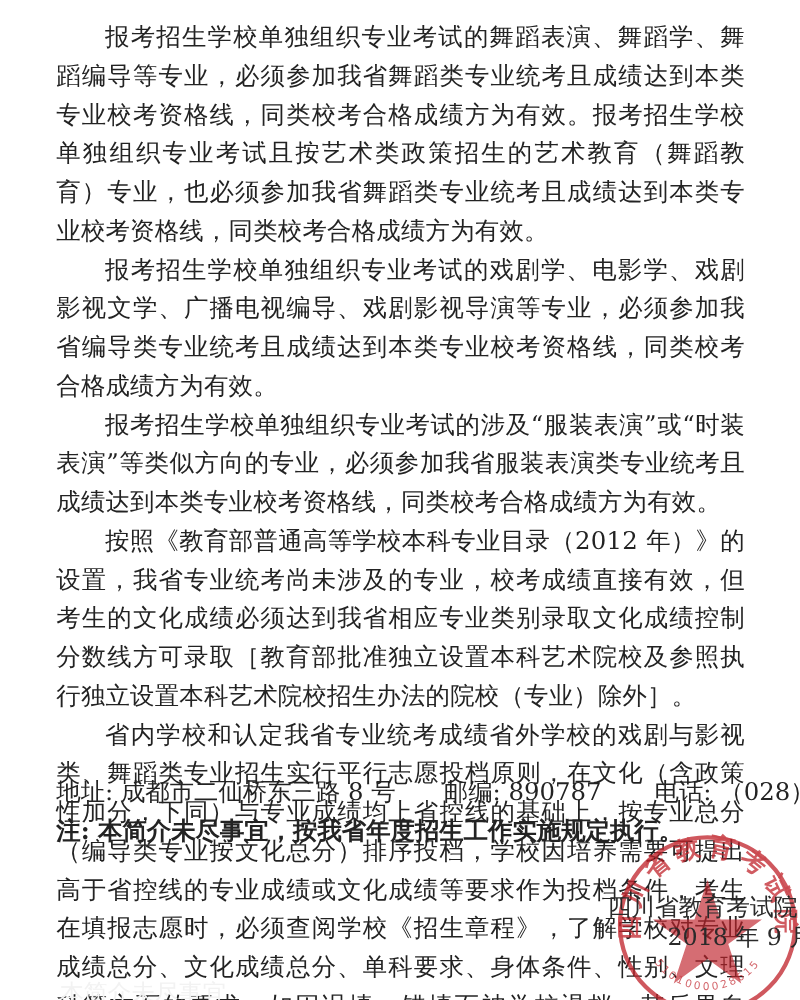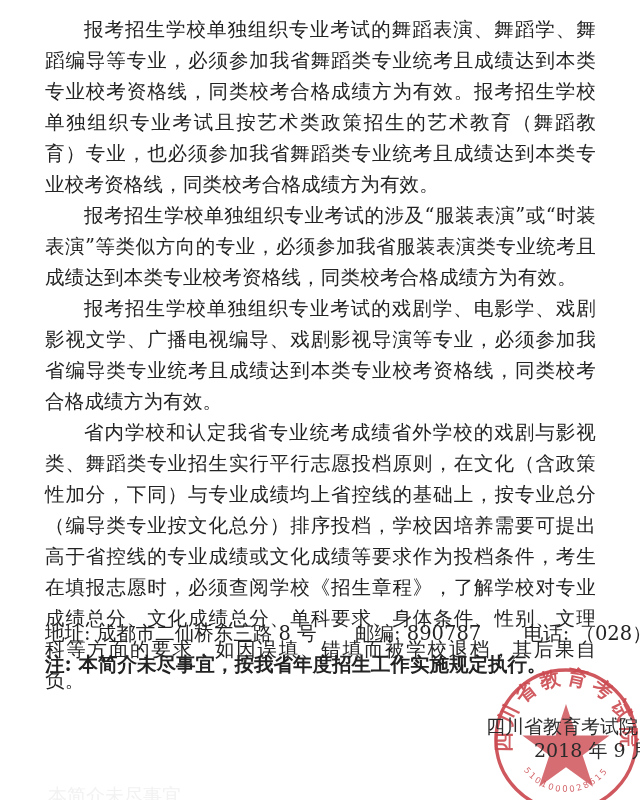--- a/index.html
+++ b/index.html
@@ -106,22 +106,23 @@
     white-space: nowrap;
   }
 </style>
 </head>
 <body>
 
 <div class="page">
 
   <div class="body-text">
     <p class="para">报考招生学校单独组织专业考试的舞蹈表演、舞蹈学、舞蹈编导等专业，必须参加我省舞蹈类专业统考且成绩达到本类专业校考资格线，同类校考合格成绩方为有效。报考招生学校单独组织专业考试且按艺术类政策招生的艺术教育（舞蹈教育）专业，也必须参加我省舞蹈类专业统考且成绩达到本类专业校考资格线，同类校考合格成绩方为有效。</p>
+    <p class="para">报考招生学校单独组织专业考试的戏剧学、电影学、戏剧影视文学、广播电视编导、戏剧影视导演等专业，必须参加我省编导类专业统考且成绩达到本类专业校考资格线，同类校考合格成绩方为有效。</p>
     <p class="para">报考招生学校单独组织专业考试的涉及“服装表演”或“时装表演”等类似方向的专业，必须参加我省服装表演类专业统考且成绩达到本类专业校考资格线，同类校考合格成绩方为有效。</p>
-    <p class="para">报考招生学校单独组织专业考试的戏剧学、电影学、戏剧影视文学、广播电视编导、戏剧影视导演等专业，必须参加我省编导类专业统考且成绩达到本类专业校考资格线，同类校考合格成绩方为有效。</p>
+    <p class="para">按照《教育部普通高等学校本科专业目录（2012 年）》的设置，我省专业统考尚未涉及的专业，校考成绩直接有效，但考生的文化成绩必须达到我省相应专业类别录取文化成绩控制分数线方可录取［教育部批准独立设置本科艺术院校及参照执行独立设置本科艺术院校招生办法的院校（专业）除外］。</p>
     <p class="para">省内学校和认定我省专业统考成绩省外学校的戏剧与影视类、舞蹈类专业招生实行平行志愿投档原则，在文化（含政策性加分，下同）与专业成绩均上省控线的基础上，按专业总分（编导类专业按文化总分）排序投档，学校因培养需要可提出高于省控线的专业成绩或文化成绩等要求作为投档条件，考生在填报志愿时，必须查阅学校《招生章程》，了解学校对专业成绩总分、文化成绩总分、单科要求、身体条件、性别、文理科等方面的要求，如因误填、错填而被学校退档，其后果自负。</p>
 
   </div>
 
   <div class="contact-block">
     <p class="contact-line">
       <span>地址:</span>
       <span>成都市二仙桥东三路 8 号</span>
       <span class="gap-lg"></span>
       <span>邮编:</span>

